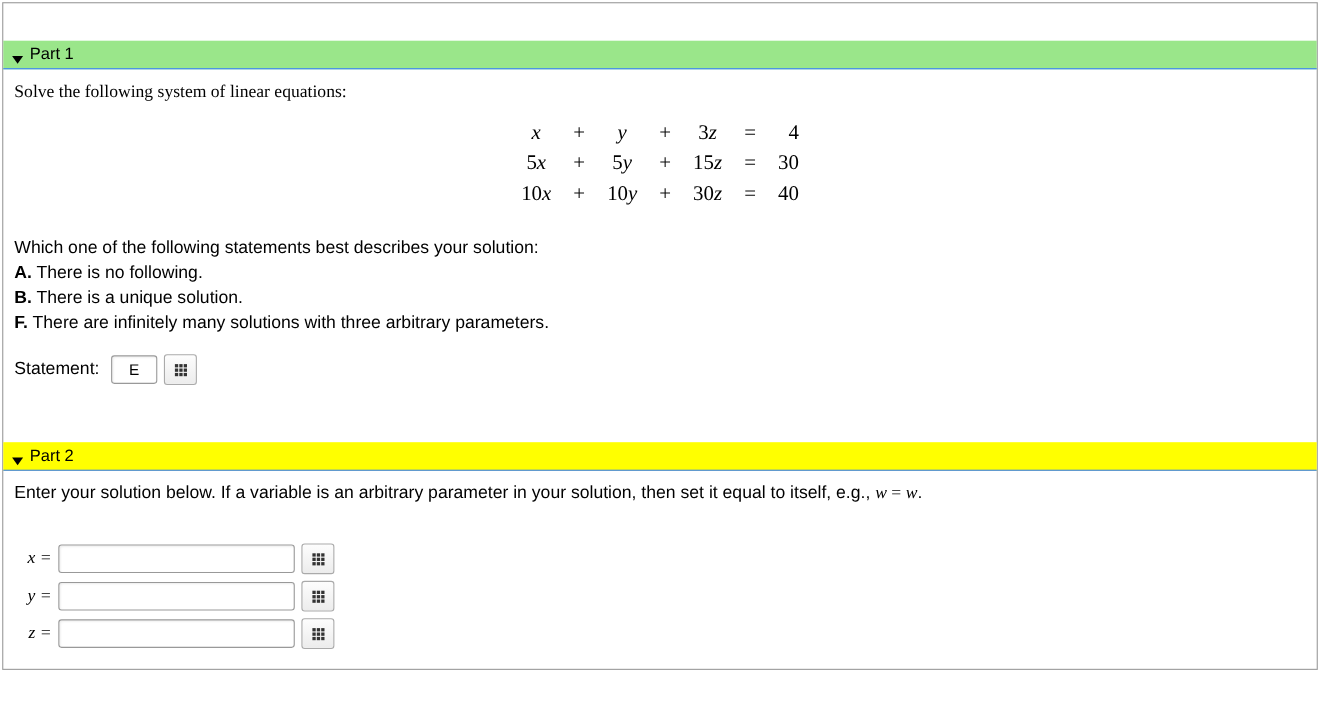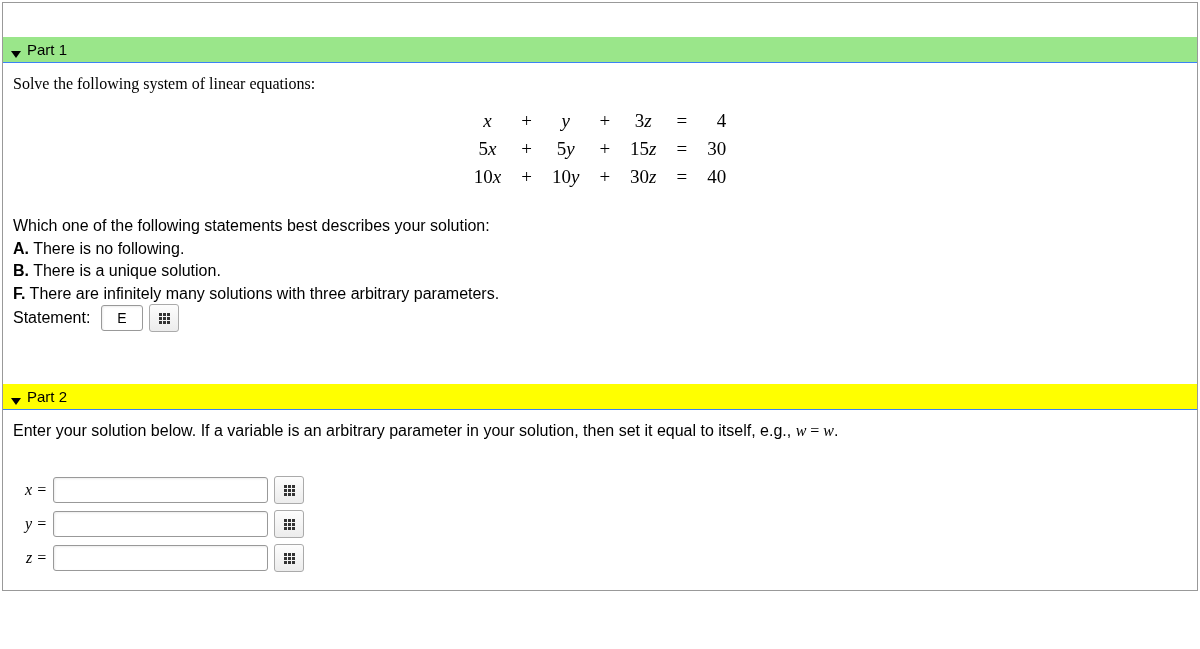--- a/index.html
+++ b/index.html
@@ -38,21 +38,21 @@
       display: flex;
       justify-content: center;
       margin: 10px 0 24px;
       font-family: "Times New Roman", Times, serif;
       font-size: 19px;
     }
     .eq-table { border-collapse: collapse; }
     .eq-table td { padding: 3px 10px; text-align: center; }
     .eq-table .rhs { text-align: right; min-width: 26px; }
     .mi { font-style: italic; }
-    .question-block { line-height: 1.35; }
+    .question-block { margin-bottom: 18px; line-height: 1.35; }
     .option-row { margin-top: 1px; }
     .answer-row {
       display: flex;
       align-items: center;
       gap: 6px;
       margin-bottom: 6px;
     }
     .label {
       min-width: 82px;
     }

